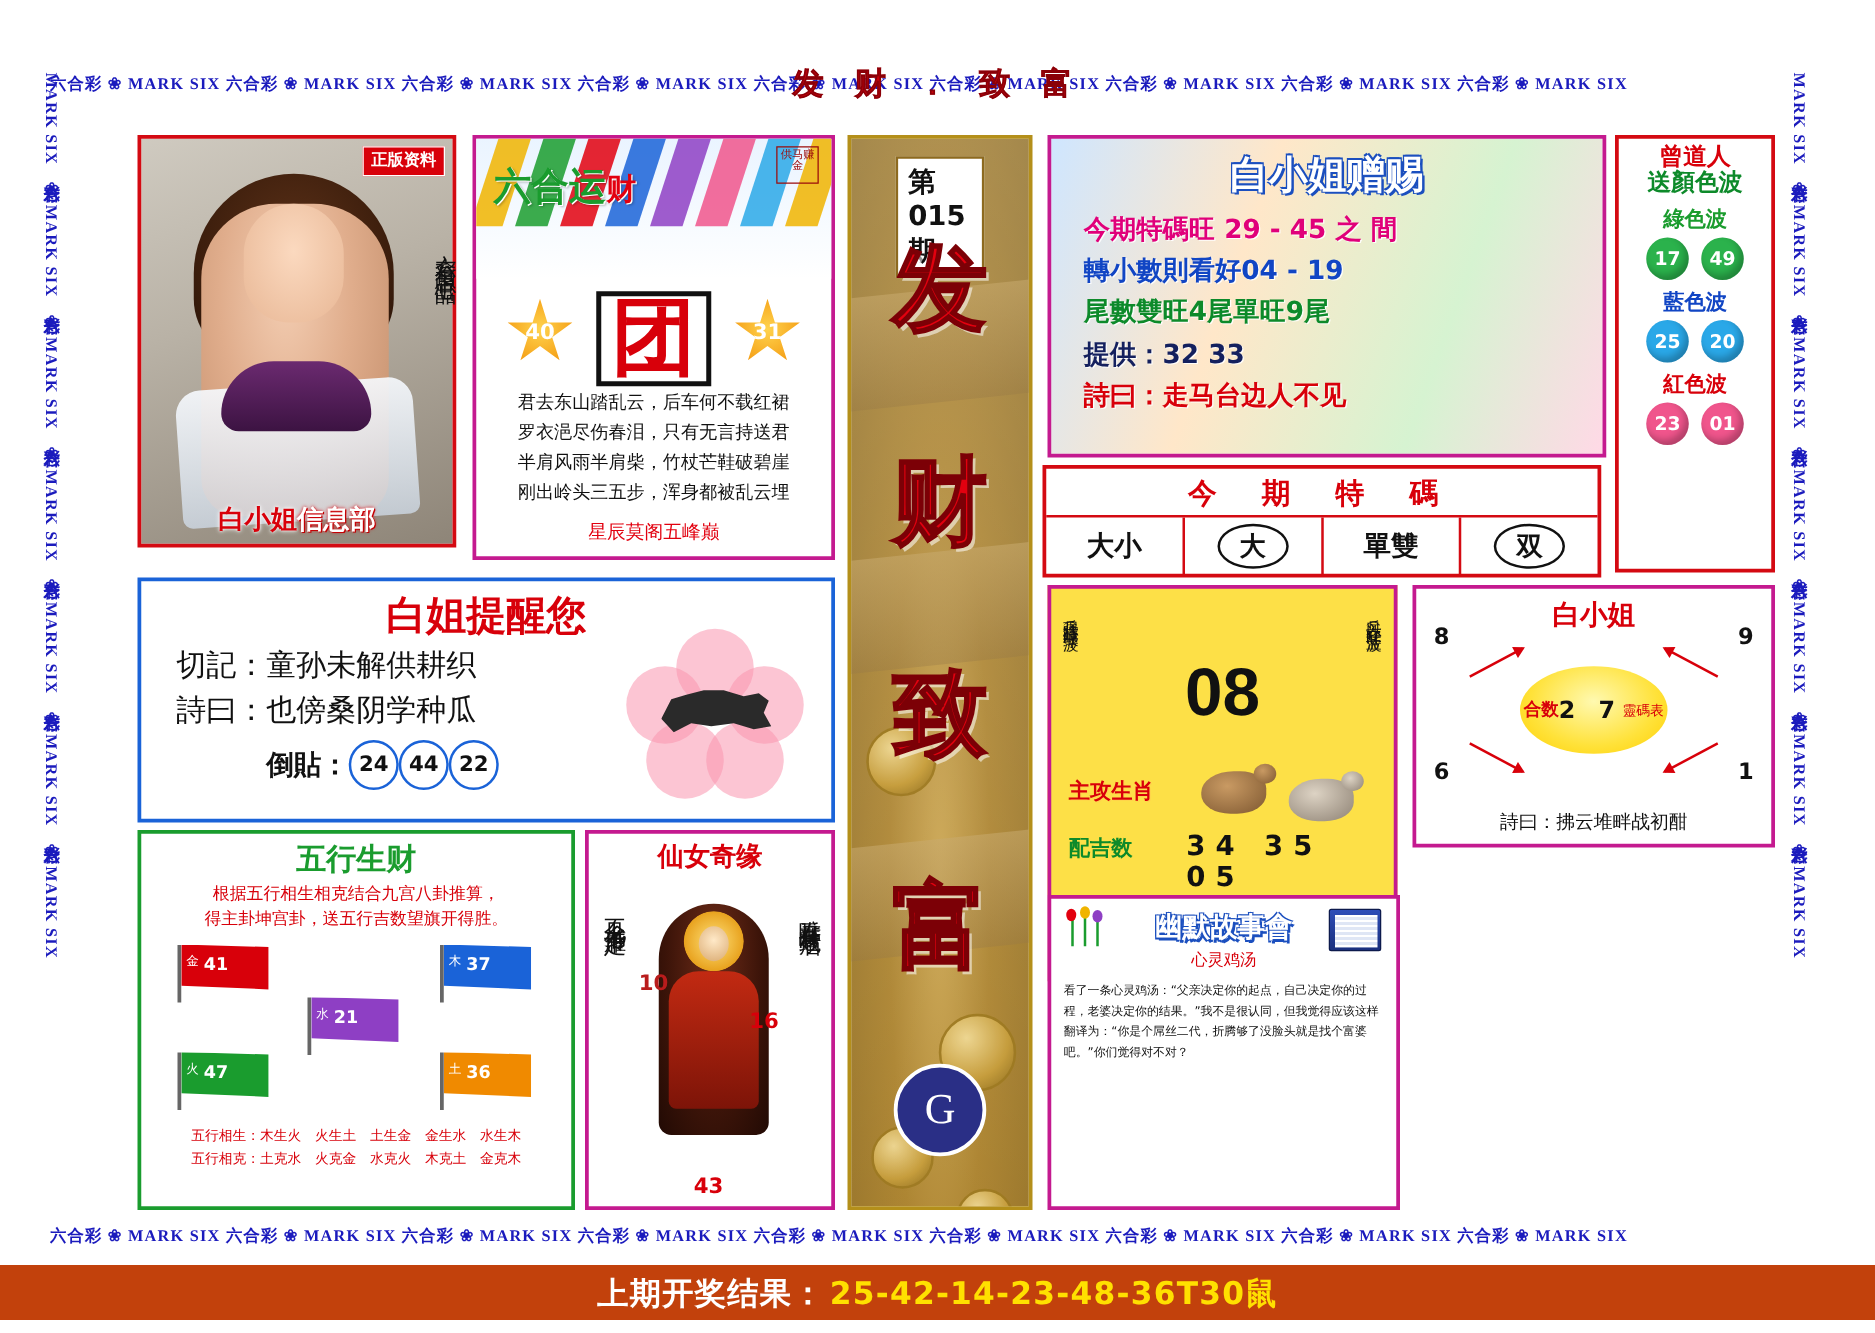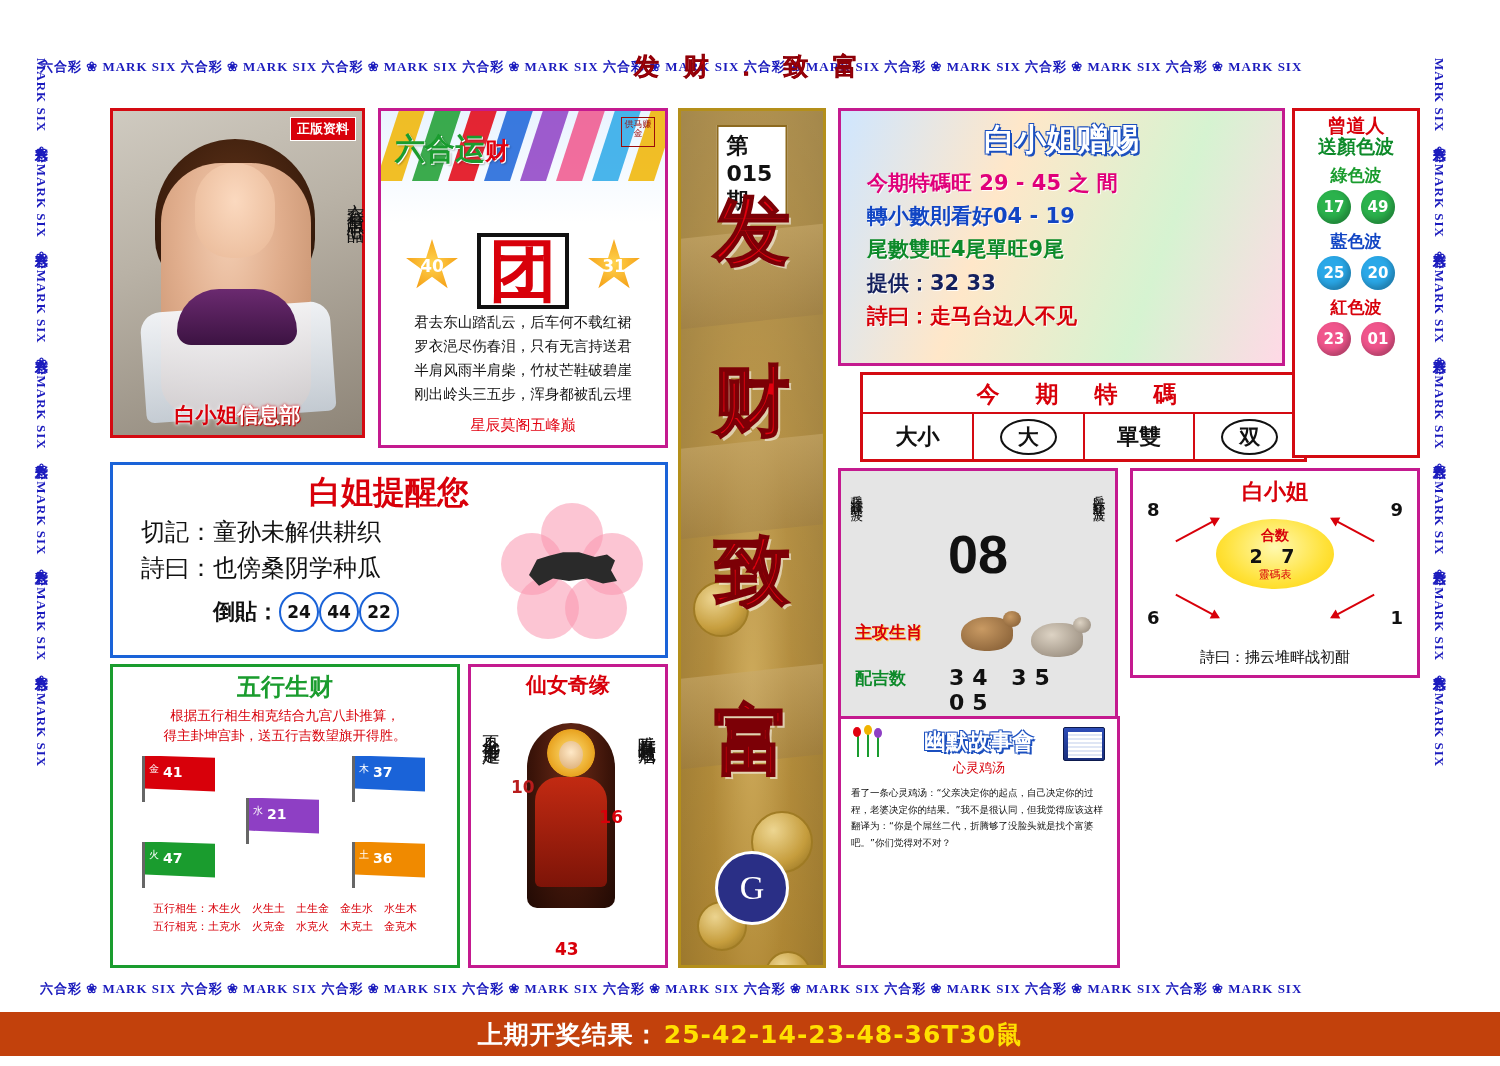--- a/index.html
+++ b/index.html
@@ -219,21 +219,21 @@
     text-shadow:1px 1px 0 rgba(255,255,255,.9);
   }
   .c-pink { color:#e0007a; }
   .c-blue { color:#1145c4; }
   .c-green{ color:#0d8a2a; }
   .c-dark { color:#14205e; }
   .c-red  { color:#d8000a; }
 
   
   #tema-panel {
-    top:372px; left:860px; width:447px; height:90px;
+    top:372px; left:834px; width:447px; height:90px;
     border:3px solid #d40a12; background:#fff;
   }
   .tema-title {
     text-align:center; font-size:23px; font-weight:bold; color:#d8000a;
     letter-spacing:14px; padding:4px 0 2px; border-bottom:2px solid #d40a12;
   }
   .tema-row { display:flex; height:46px; }
   .tema-cell {
     flex:1; display:flex; align-items:center; justify-content:center;
     font-size:22px; font-weight:bold; color:#111;
@@ -241,21 +241,21 @@
   }
   .tema-cell:last-child { border-right:none; }
   .oval {
     border:2px solid #111; border-radius:50%;
     padding:2px 16px; font-size:21px; font-weight:bold;
   }
 
   
   #eight-panel {
     top:468px; left:838px; width:280px; height:317px;
-    border:3px solid #c41a8f; background:#e5e5e5;
+    border:3px solid #c41a8f; background:#fde047;
   }
   .vtxt {
     writing-mode:vertical-rl; text-orientation:upright;
     font-size:12.5px; letter-spacing:2px; line-height:1.25;
     color:#111;
   }
   .big08 {
     font-size:54px; font-weight:bold; color:#111;
     font-family:"Liberation Sans", sans-serif;
   }
@@ -303,24 +303,24 @@
   
   #hesu-panel {
     top:468px; left:1130px; width:290px; height:210px;
     border:3px solid #c41a8f; background:#fff;
   }
   .hesu-title {
     text-align:center; font-size:22px; font-weight:bold; color:#d8000a;
     padding-top:6px;
   }
   .hesu-center {
-    position:absolute; left:50%; top:48px; transform:translateX(-50%);
+    position:absolute; left:50%; top:62px; transform:translateX(-50%);
     width:118px; height:70px; border-radius:50%;
     background:radial-gradient(ellipse at 50% 40%, #fff9b0, #ffe23a 60%, #ffcf00 100%);
-    display:flex; flex-direction:column; align-items:center; justify-content:center;
+    display:flex; flex-direction:row; align-items:center; justify-content:center;
   }
   .hesu-center .t1 { font-size:14px; font-weight:bold; color:#d8000a; }
   .hesu-center .t2 { font-size:19px; font-weight:bold; color:#111; letter-spacing:6px; }
   .hesu-center .t3 { font-size:11px; color:#d8000a; }
   .corner-num { position:absolute; font-size:18px; font-weight:bold; color:#111; }
   .arrow { position:absolute; width:48px; height:2px; background:#d8000a; }
   .arrow:after {
     content:""; position:absolute; right:-2px; top:-4px;
     border-left:9px solid #d8000a; border-top:5px solid transparent; border-bottom:5px solid transparent;
   }

